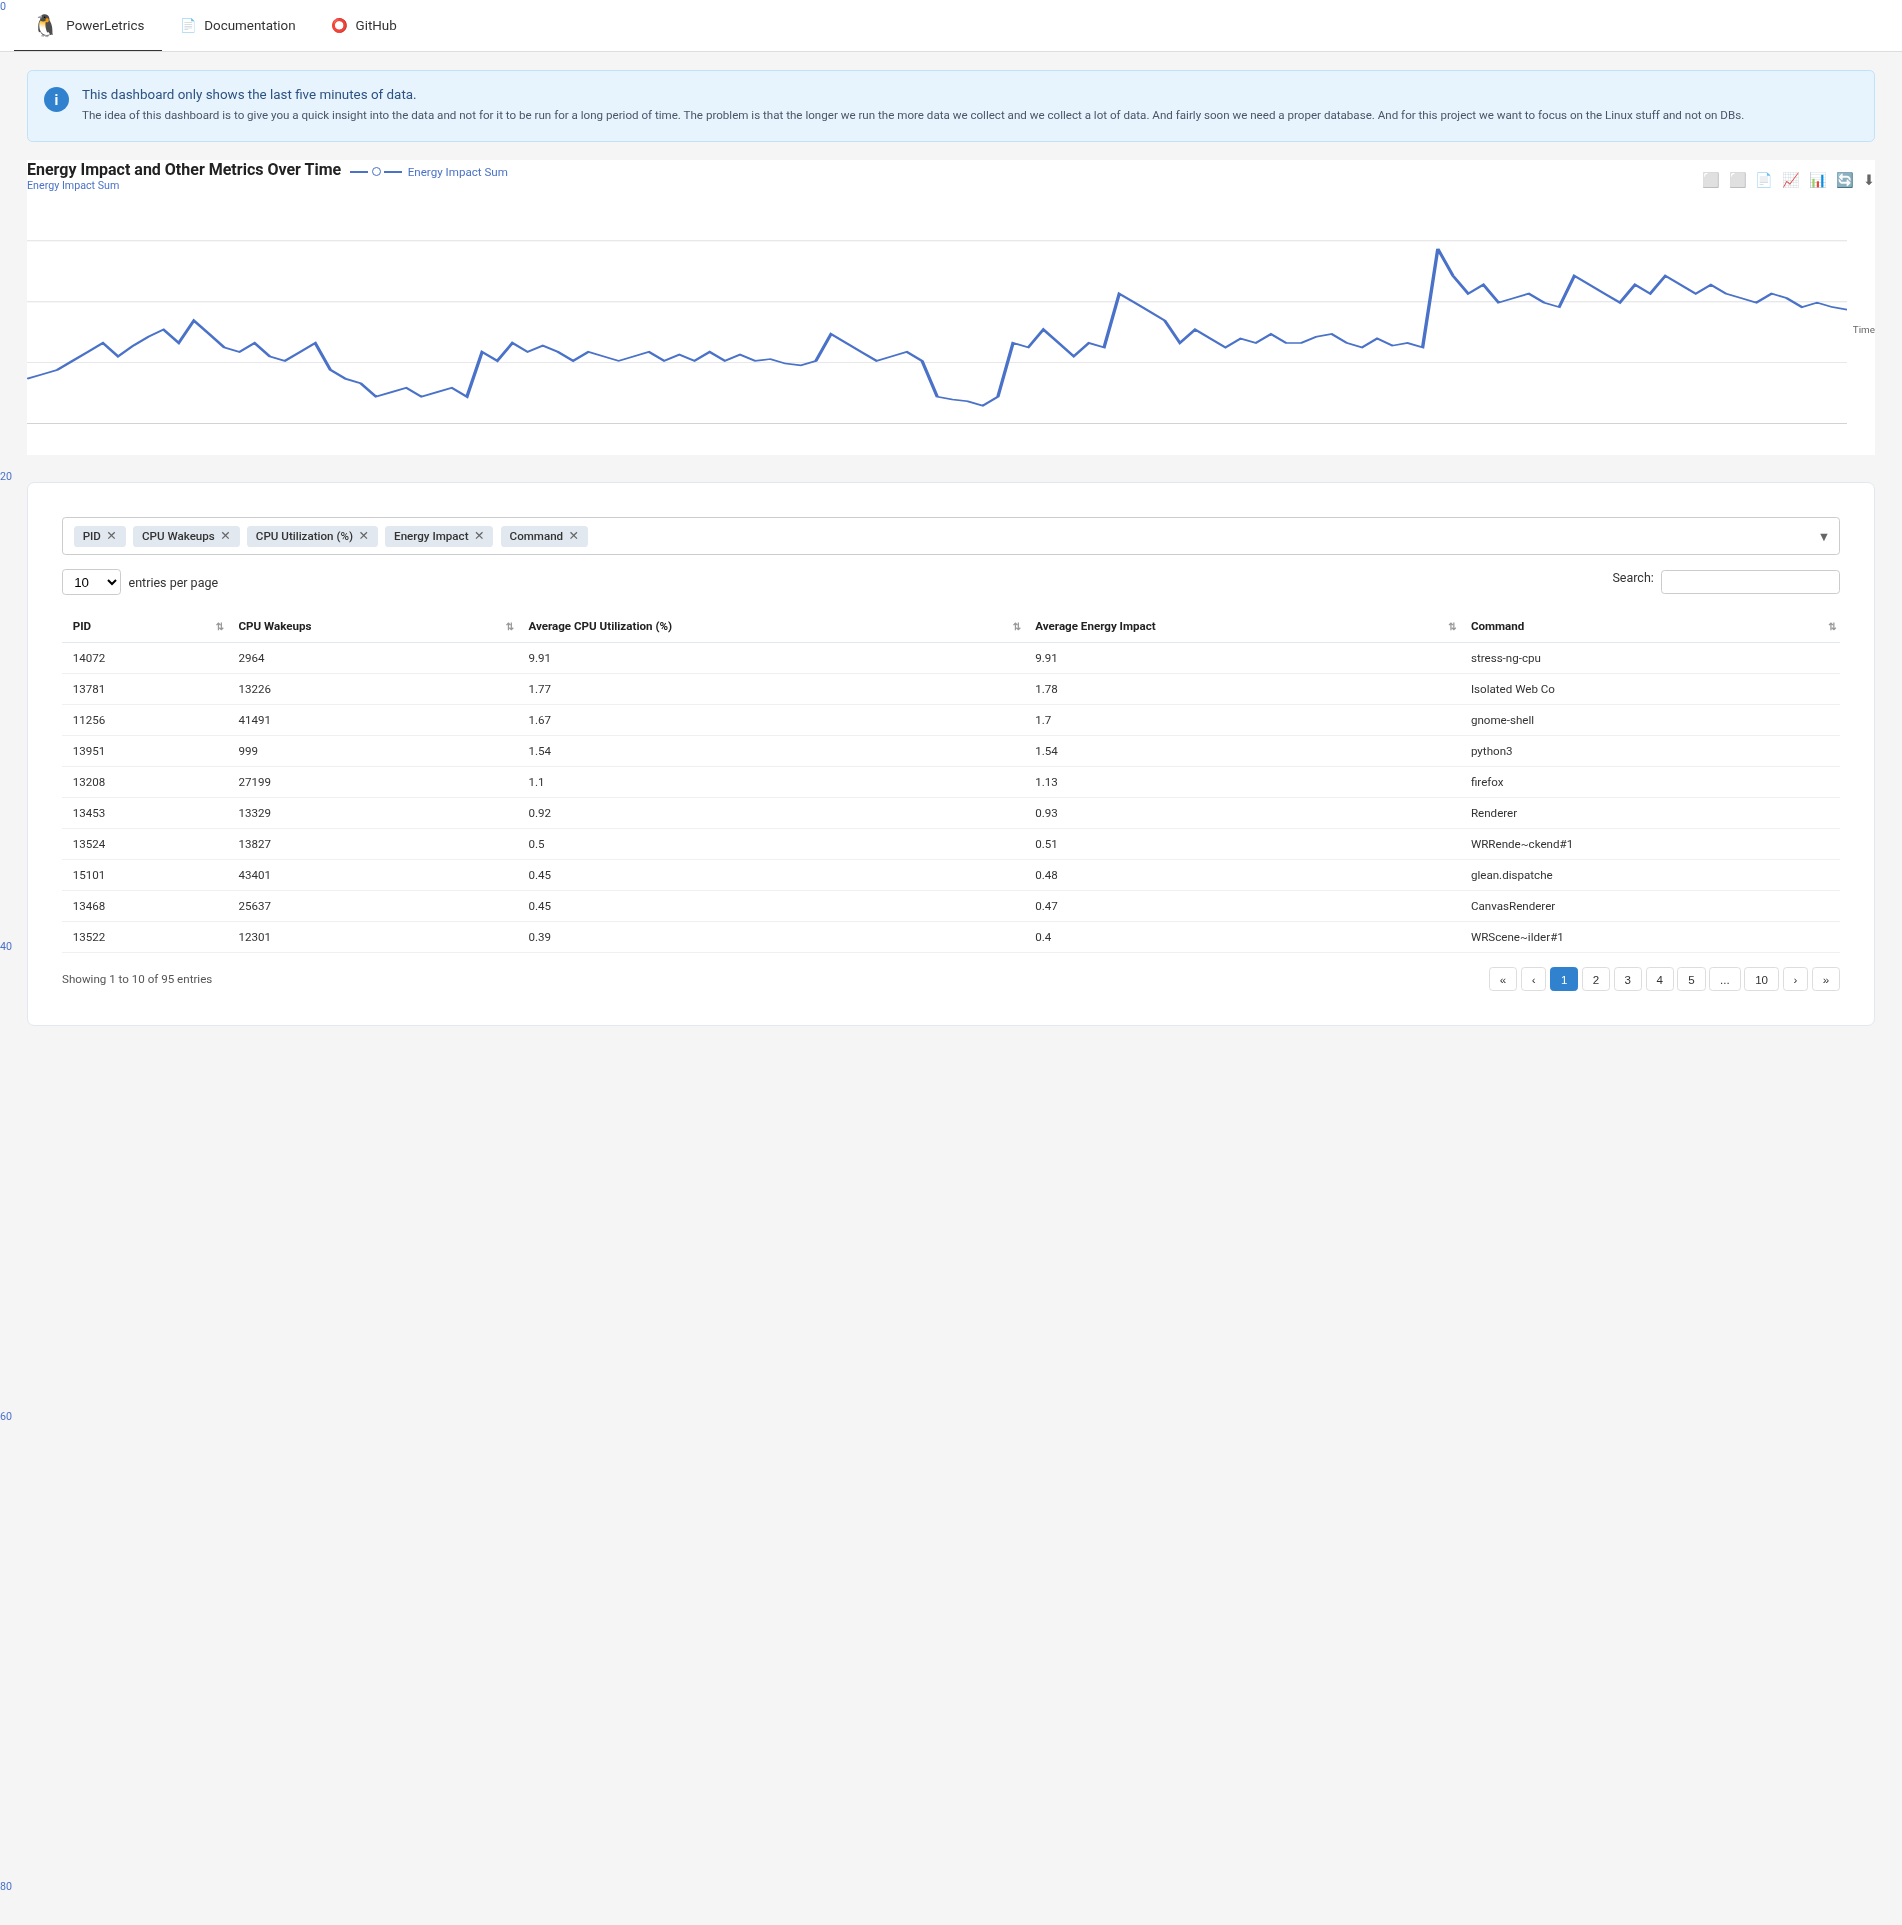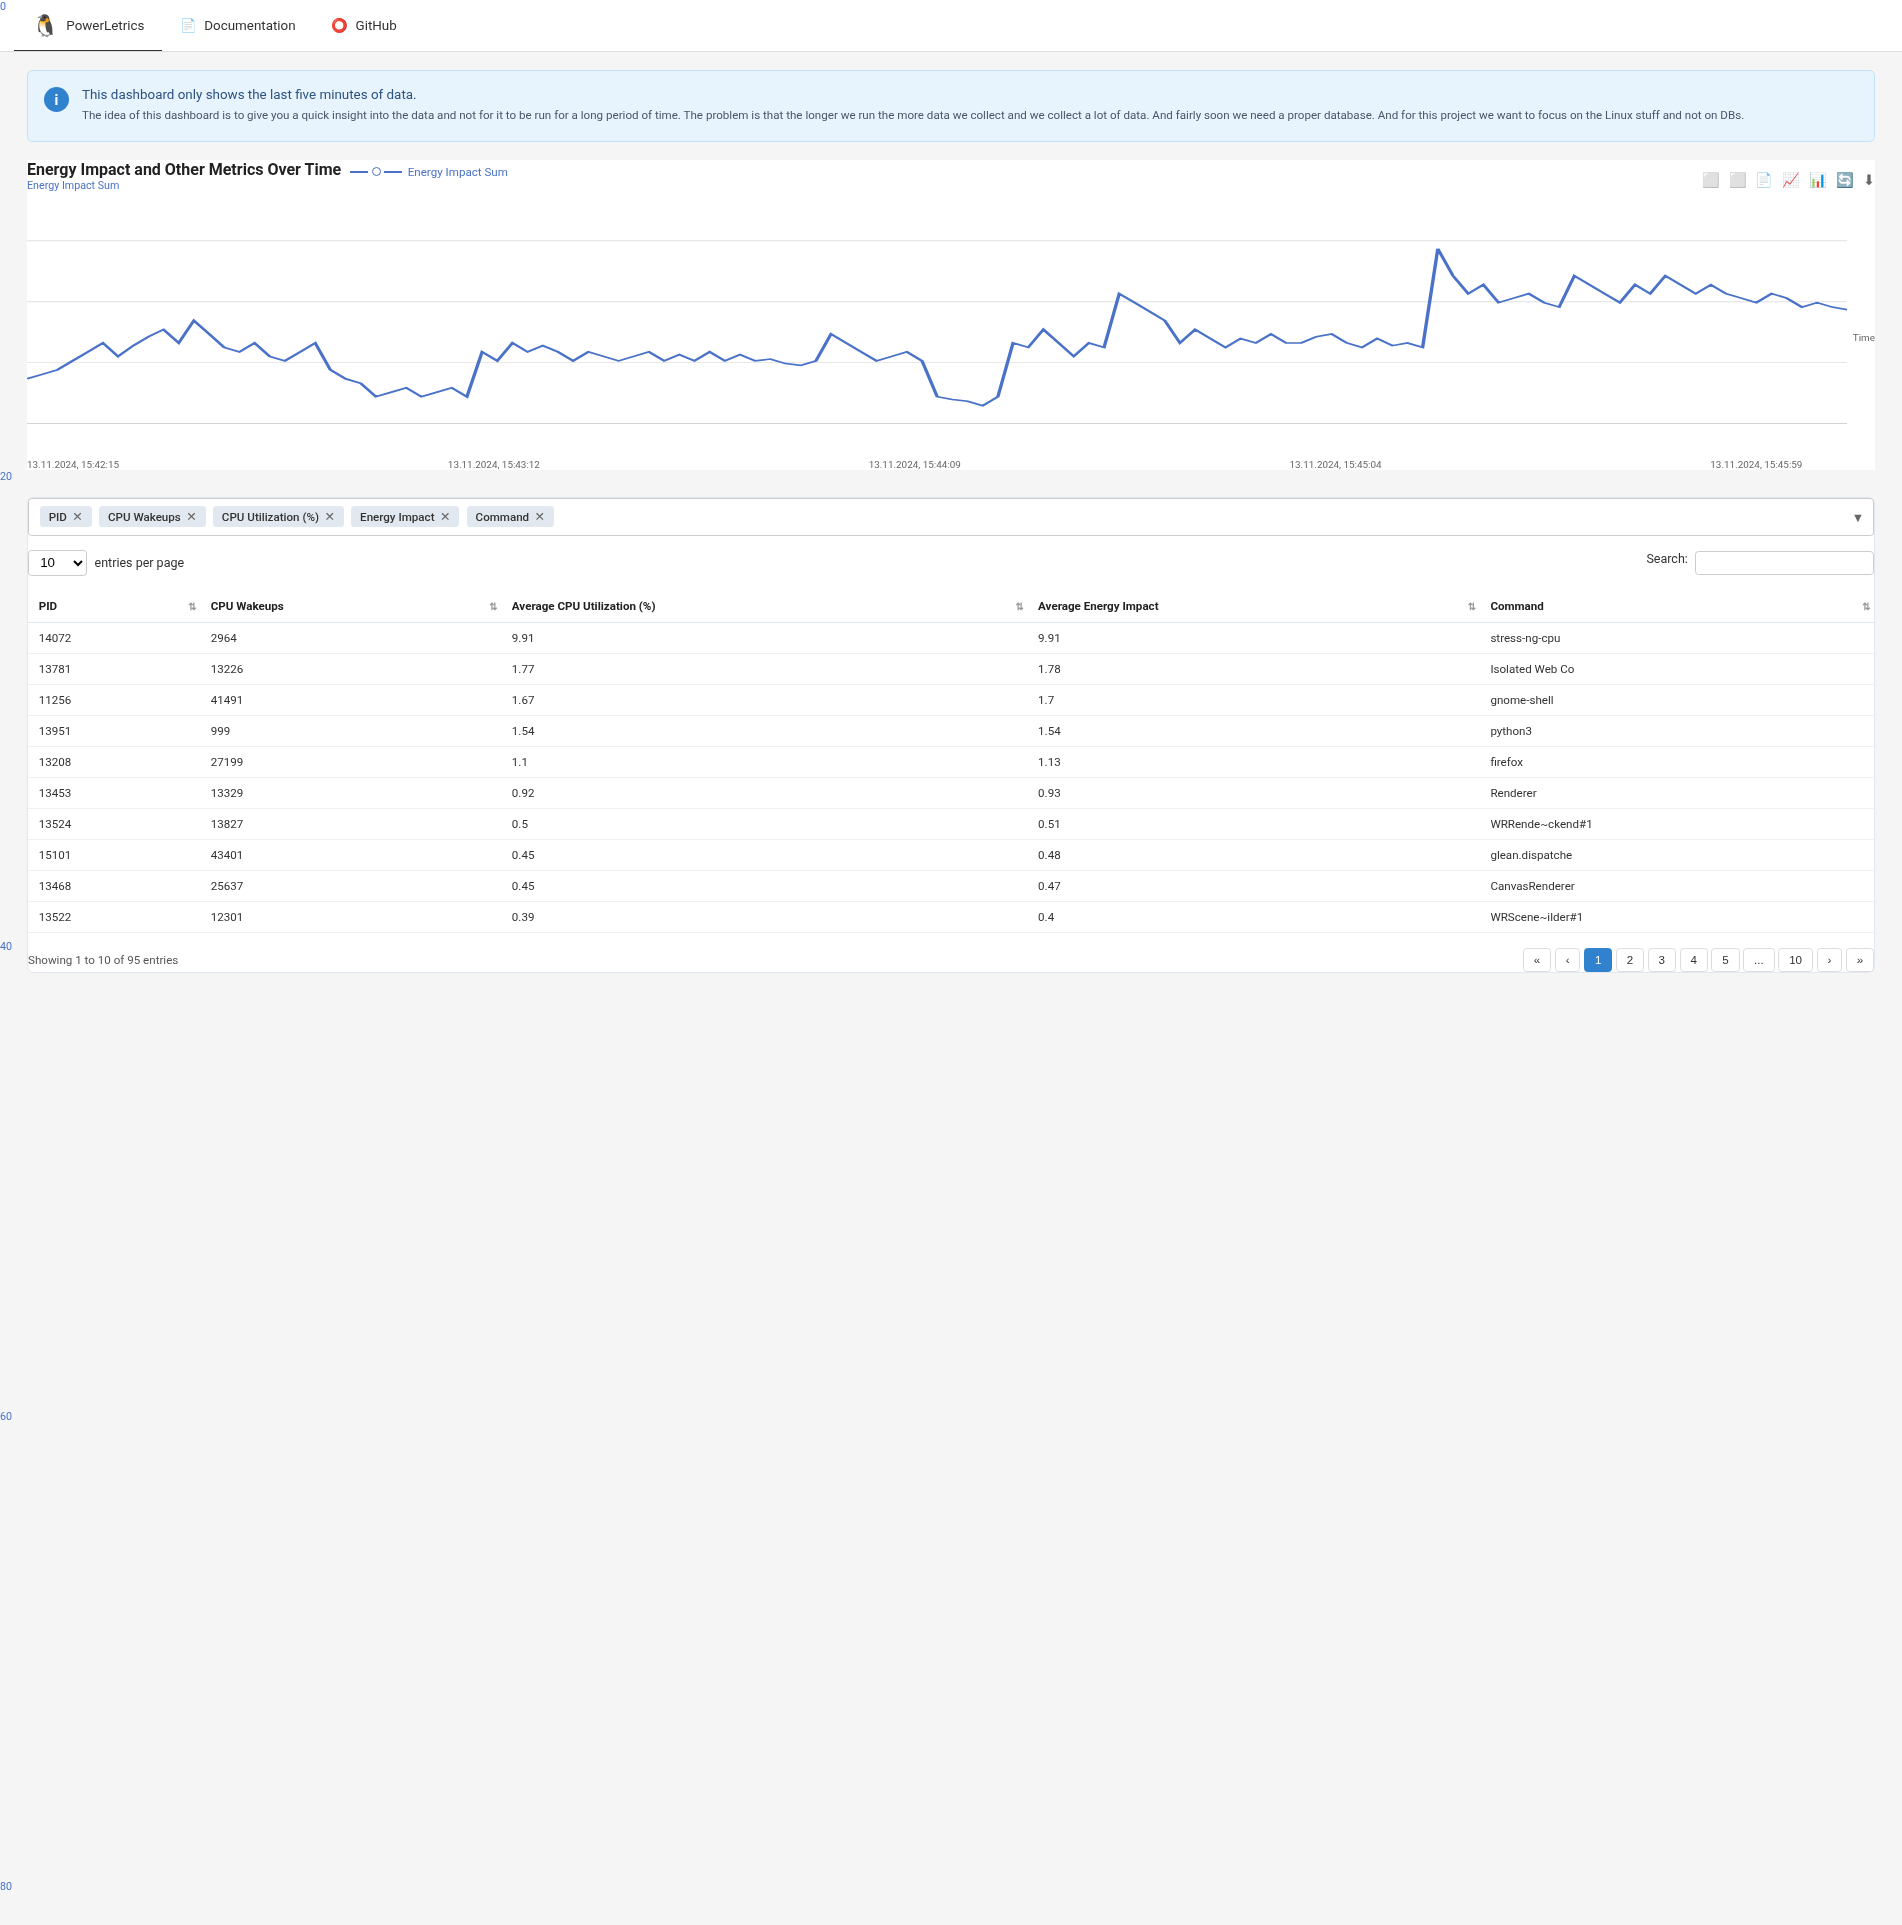--- a/index.html
+++ b/index.html
@@ -112,21 +112,21 @@
       font-size: 10.7px;
       padding-bottom: 27px;
     }
 
     
     .table-section {
       margin: 9px 27px 27px 27px;
       background: #fff;
       border: 0.9px solid #e2e8f0;
       border-radius: 7.2px;
-      padding: 0;
+      padding: 34px;
     }
     .filter-chips {
       display: flex;
       align-items: center;
       gap: 7.2px;
       margin-bottom: 14.3px;
       flex-wrap: wrap;
       border: 0.9px solid #ccc;
       border-radius: 3.6px;
       padding: 7.2px 10.7px;
@@ -430,27 +430,20 @@
             912,110
             920,100
             928,105
             936,115
             944,110
             952,115
             960,118
           "></polyline>
       </svg>
 
-      <div style="display:flex; justify-content:space-between; color:#666; font-size:9.9px; margin-top:3.6px; padding-right:45px;">
-        <span>13.11.2024, 15:42:15</span>
-        <span>13.11.2024, 15:43:12</span>
-        <span>13.11.2024, 15:44:09</span>
-        <span>13.11.2024, 15:45:04</span>
-        <span>13.11.2024, 15:45:59</span>
-      </div>
     </div>
     <div style="writing-mode:horizontal-tb; color:#666; font-size:9.9px; align-self:center; margin-left:5.4px; white-space:nowrap;">
       <span>Time</span>
     </div>
   </div>
 </div>
 
 <div class="table-section">
 
   <div class="filter-chips">

